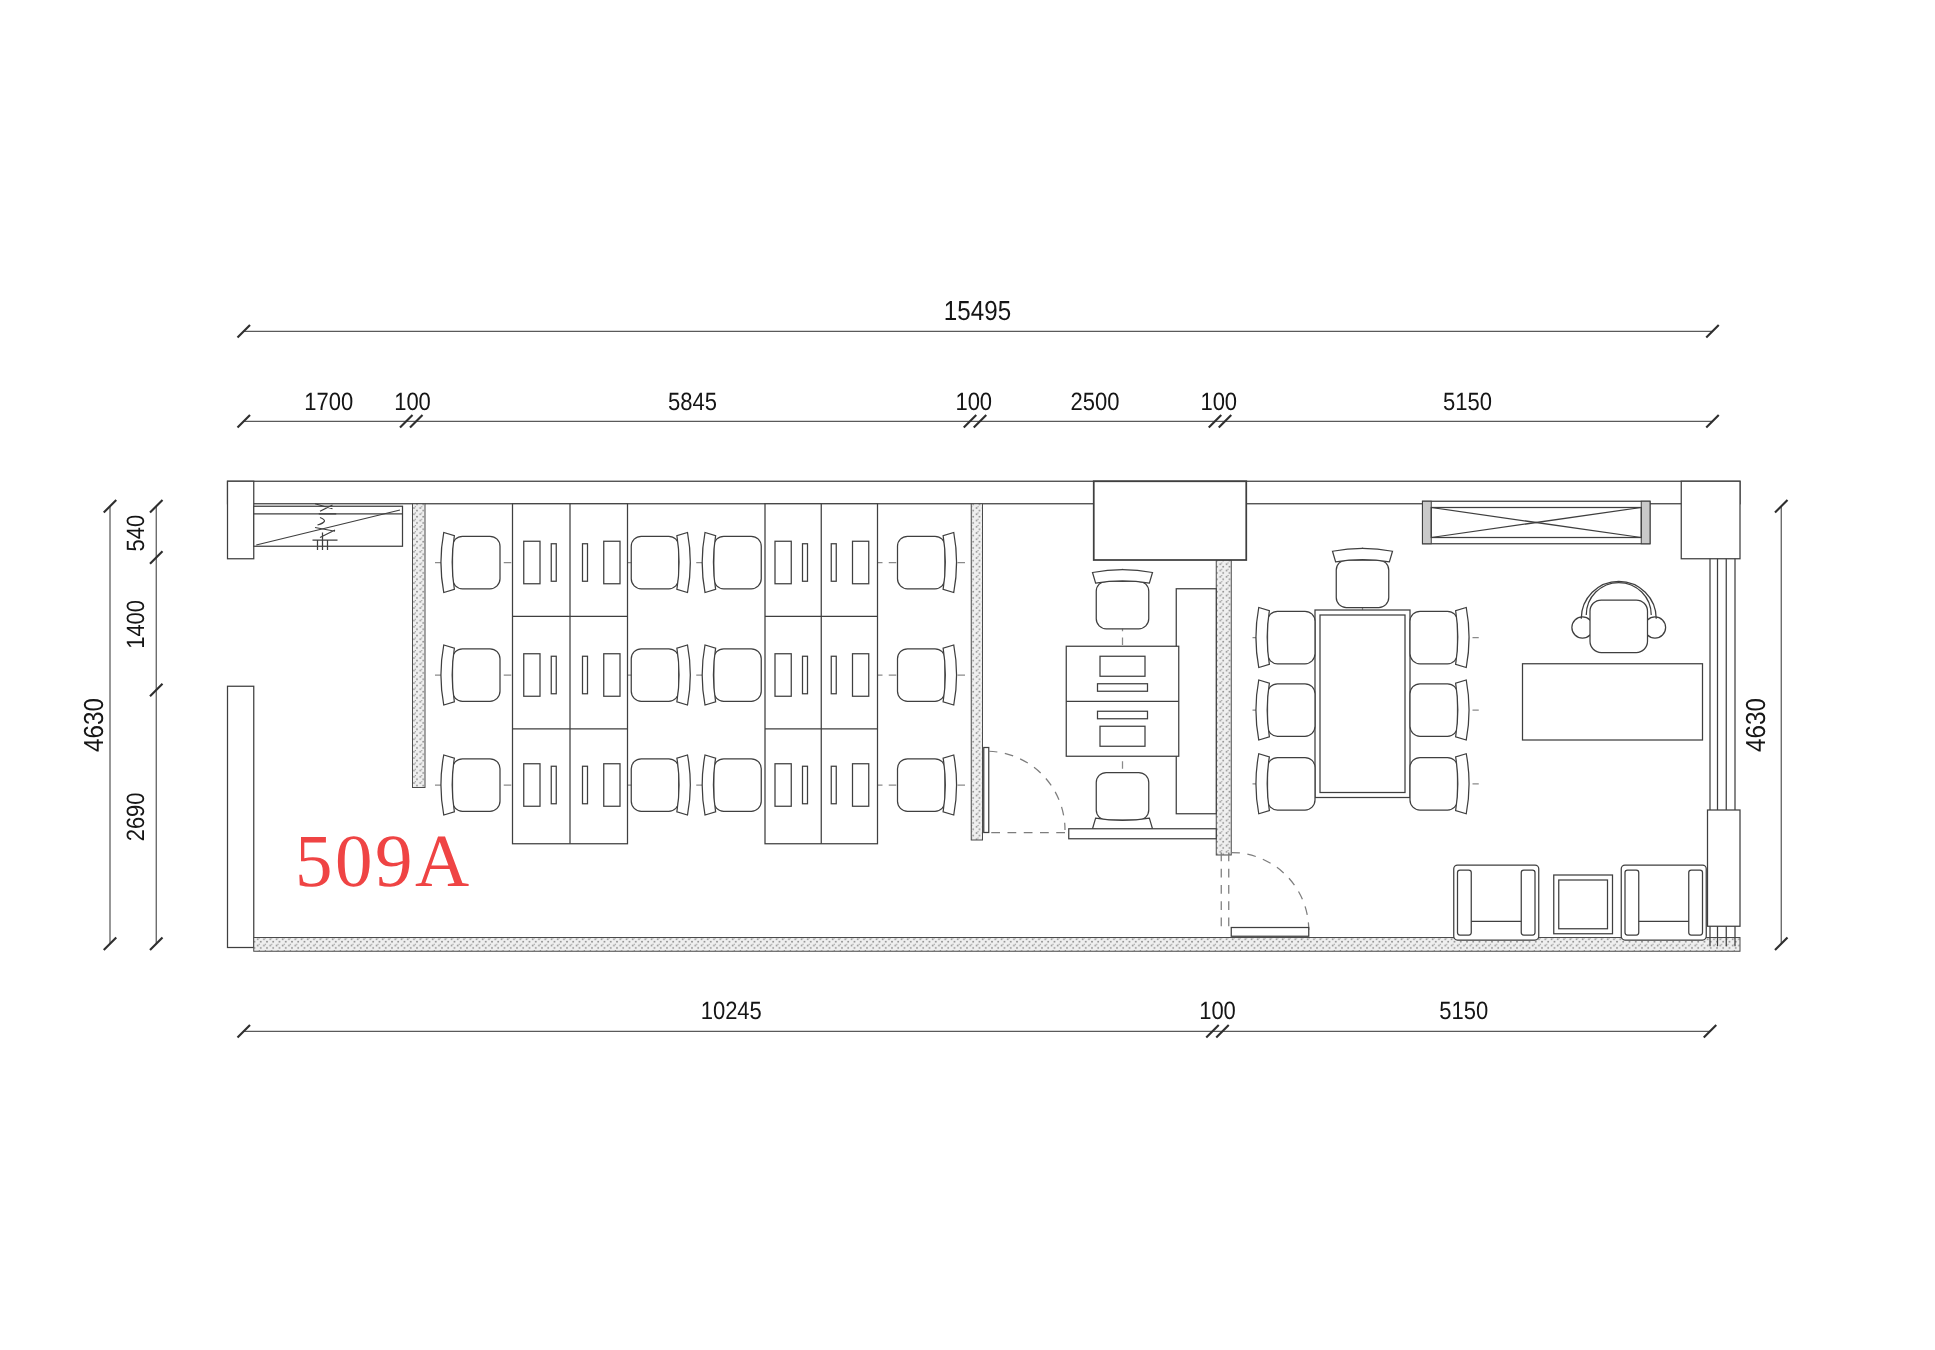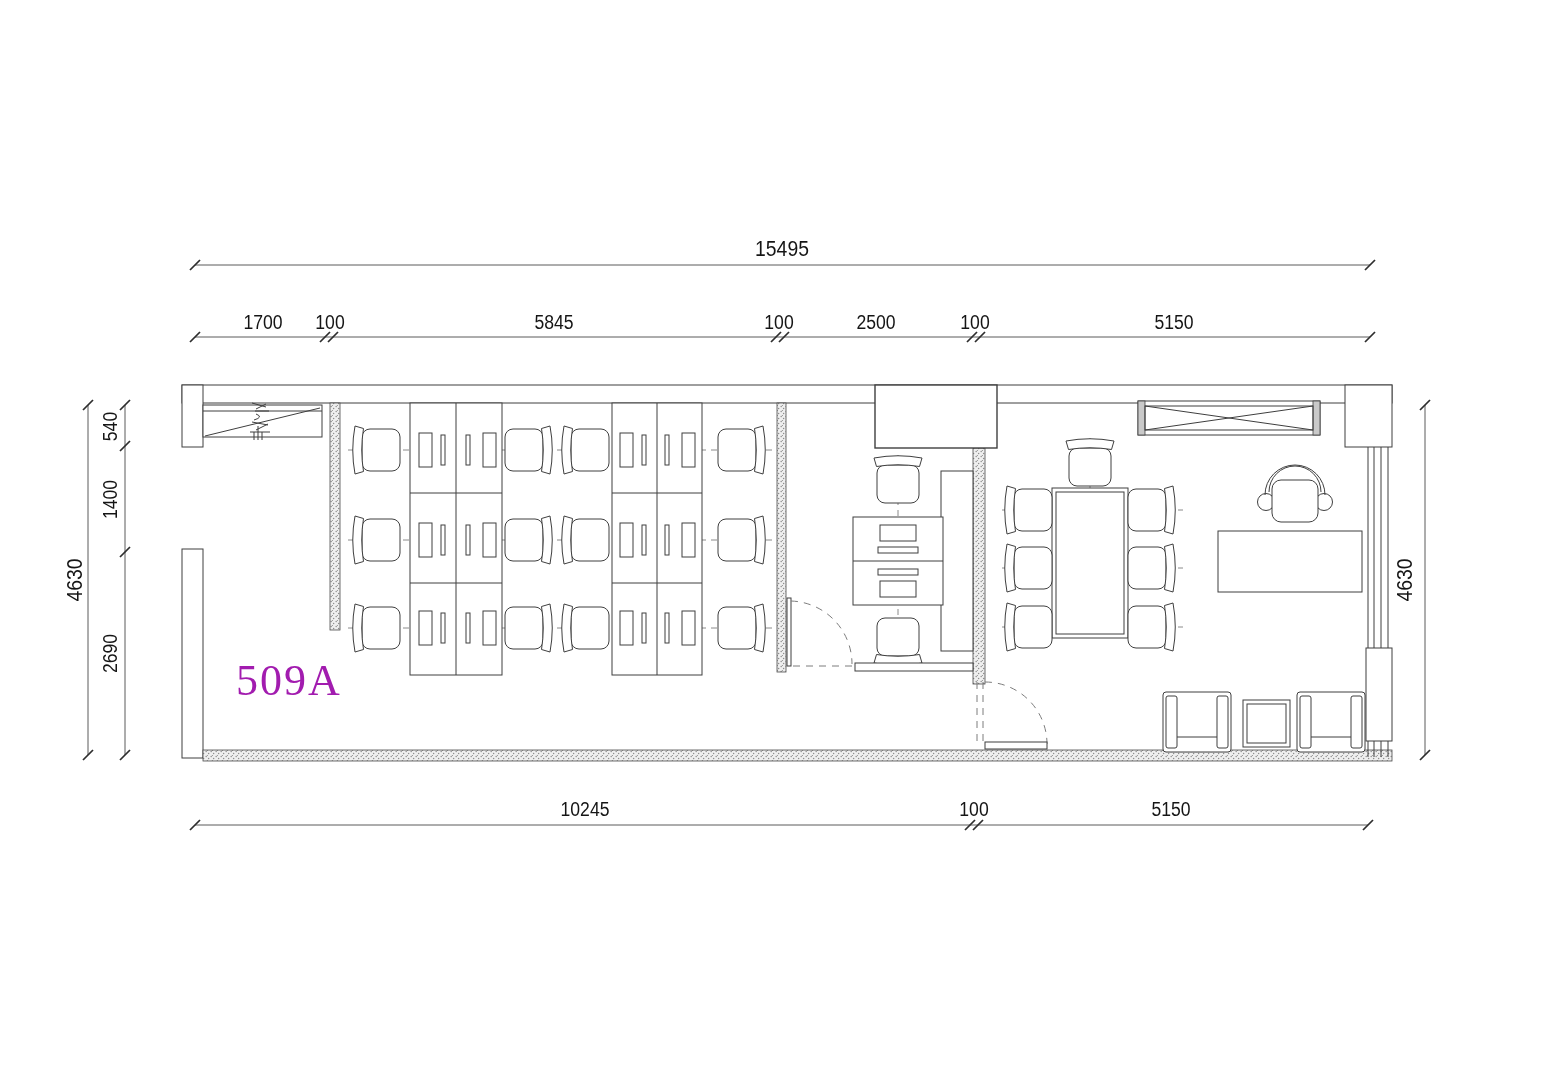--- a/index.html
+++ b/index.html
@@ -14,22 +14,22 @@
   .dot{fill:#8f8f8f;stroke:none;}
   .dash{fill:none;stroke:#8a8a8a;stroke-width:1;stroke-dasharray:6 5;}
   .dasharc{fill:none;stroke:#7d7d7d;stroke-width:1;stroke-dasharray:7 6;}
   .dim{fill:none;stroke:#5a5a5a;stroke-width:1;}
   .tick{fill:none;stroke:#2e2e2e;stroke-width:1.7;}
   .cap{fill:#c9c9c9;stroke:#3f3f3f;stroke-width:0.8;}
   
   .dim-label{position:absolute;font-size:20px;letter-spacing:0px;color:#151515;
              text-align:center;transform:scaleX(.88);white-space:nowrap;}
   .dim-label.rot{transform:rotate(-90deg) scaleX(.88);}
-  .room-label{position:absolute;font-family:"Liberation Serif",serif;font-size:44px;
-              color:#a21caf;letter-spacing:2px;}
+  .room-label{position:absolute;font-family:"Liberation Serif",serif;font-size:60px;
+              color:#ef4444;letter-spacing:2px;}
 </style>
 </head>
 <body>
 
 <div class="canvas">
 
 <svg width="1548" height="1080" viewBox="0 0 1548 1080">
   <defs>
     <pattern id="speckle" width="5" height="5" patternUnits="userSpaceOnUse">
       <rect width="5" height="5" fill="#efefef"></rect>

